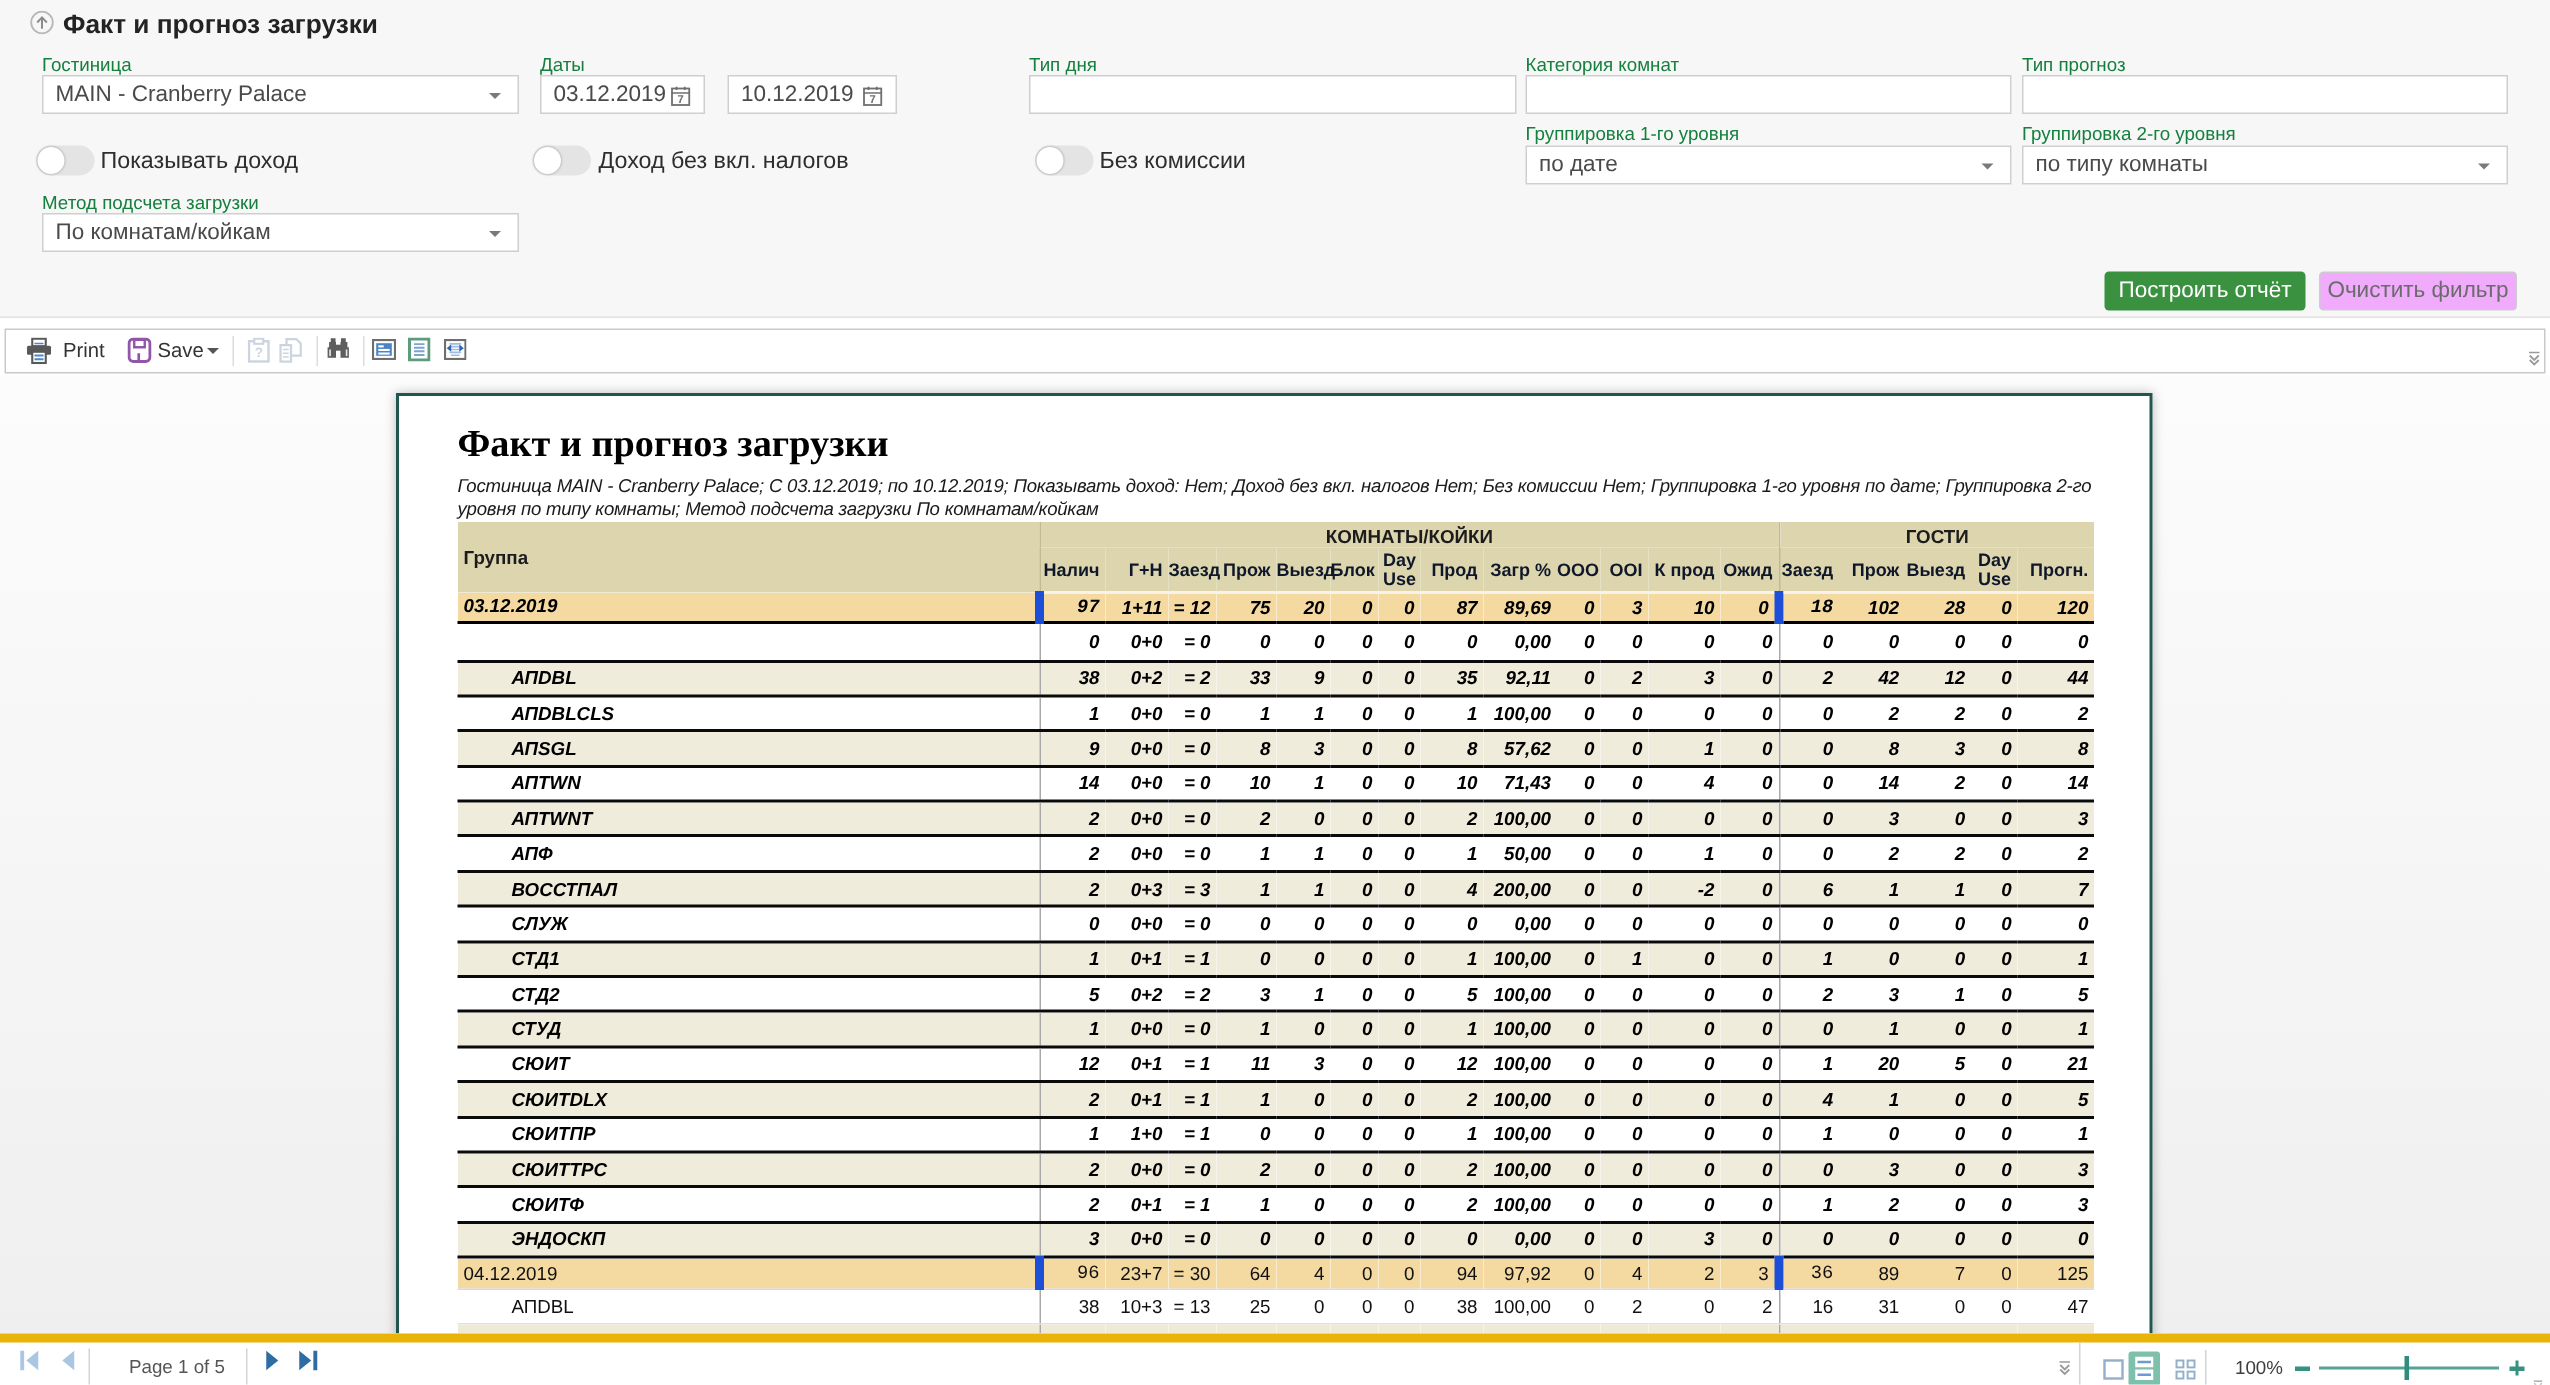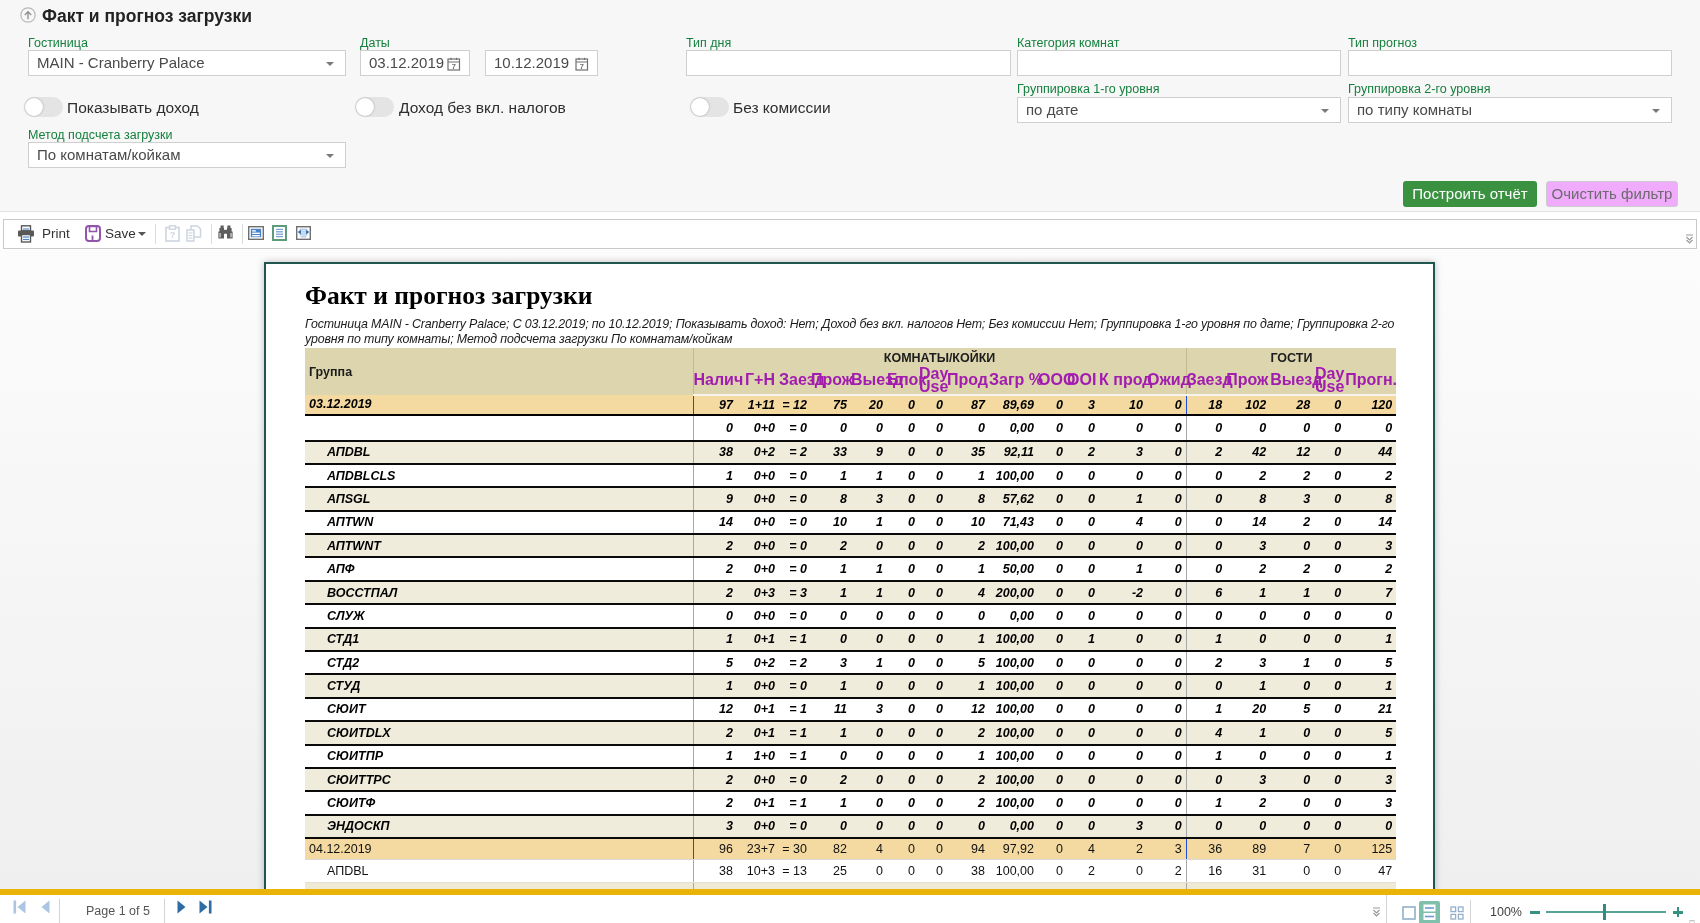--- a/index.html
+++ b/index.html
@@ -27,40 +27,40 @@
 #paper{position:absolute;left:264px;top:12px;width:1167px;height:640px;background:#fff;
   border:2px solid #20564e;box-shadow:0 0 7px rgba(0,0,0,0.25);overflow:hidden;}
 #rtitle{position:absolute;left:39px;top:17px;font-family:"Liberation Serif",serif;
   font-weight:bold;font-size:25.5px;color:#000;}
 #rsub{position:absolute;left:39px;top:53px;white-space:nowrap;font-size:12.4px;font-style:italic;
   color:#1a1a1a;line-height:15.4px;letter-spacing:-0.15px;}
 table.rep{position:absolute;left:39px;top:84px;border-collapse:collapse;table-layout:fixed;
   width:1091px;font-family:"Liberation Sans",sans-serif;}
 table.rep td{padding:0;overflow:hidden;white-space:nowrap;}
 tr.h1 td{background:#dcd5ae;color:#1c1c1c;font-weight:bold;font-size:12.5px;text-align:center;height:17px;vertical-align:bottom;}
-tr.h2 td{background:#dcd5ae;color:#a21caf;font-weight:bold;font-size:16px;text-align:right;
+tr.h2 td{background:#dcd5ae;color:#0f172a;font-weight:bold;font-size:12px;text-align:right;
   height:29px;padding-right:4px;vertical-align:middle;border-bottom:2px solid #f6f4ea;overflow:visible !important;}
 tr.h2 td.ctr{text-align:center;padding-right:0;line-height:13px;}
 tr.h1 td.grp{background:#dcd5ae;color:#1c1c1c;font-weight:bold;font-size:12.5px;text-align:left !important;
   padding-left:4px !important;vertical-align:middle;}
 tr.dt td{background:#f4daa1;font-weight:bold;font-style:italic;font-size:12.5px;color:#000;
   height:17.5px;border-bottom:2.5px solid #000;}
 tr.r td{font-weight:bold;font-style:italic;font-size:12.5px;color:#000;height:21.4px;
   border-bottom:2px solid #0a0a0a;}
 tr.e td{height:24px;}
 tr.odd td{background:#f0ecdb;}
 tr.dt2 td{background:#f4daa1;font-size:12.5px;color:#111;height:19.5px;border-bottom:1px solid #d9d9d9;}
 tr.last td{font-size:12.5px;color:#111;height:22px;border-bottom:1px solid #e4e0d0;}
 tr.strip td{background:#efead6;height:6px;}
 td.num{text-align:right;padding-right:4px !important;}
 td.name{padding-left:4px !important;}
 td.v1{border-left:1px solid #a8a8a8;}
 tr.h1 td.v1,tr.h2 td.v1{border-left:1px solid #c3ba92;}
-tr.dt td.v1,tr.dt2 td.v1{border-left:1px solid #1d4ed8;}
-.ind{margin-left:18px;}
+tr.dt td.v1,tr.dt2 td.v1{border-left:6px solid #1d4ed8;font-family:Liberation Mono, monospace;}
+.ind{margin-left:32px;}
 
 #bbar{left:0;top:889px;width:1700px;height:34px;background:#fff;border-top:6px solid #eab308;}
 .bsep{position:absolute;top:4px;width:1px;height:25px;background:#d4d4d4;}
 .btext{position:absolute;font-size:12.5px;color:#555;}
 </style></head><body>
 
 <div id="fpanel" class="abs">
 <svg class="abs" style="left:20px;top:7px" width="16" height="16" viewBox="0 0 16 16">
       <circle cx="8" cy="8" r="7.2" fill="none" stroke="#b7b7b7" stroke-width="1.2"></circle>
       <path d="M8 12.2 V5.4 M4.8 8 L8 4.6 L11.2 8" fill="none" stroke="#8b8b8b" stroke-width="1.3"></path>
@@ -638,21 +638,21 @@
             <td class="num">0</td>
             <td class="num">0</td>
             <td class="num">0</td>
             <td class="num">0</td>
           </tr>
           <tr class="dt2">
             <td class="name">04.12.2019</td>
             <td class="num v1">96</td>
             <td class="num">23+7</td>
             <td class="num">= 30</td>
-            <td class="num">82</td>
+            <td class="num">64</td>
             <td class="num">4</td>
             <td class="num">0</td>
             <td class="num">0</td>
             <td class="num">94</td>
             <td class="num">97,92</td>
             <td class="num">0</td>
             <td class="num">4</td>
             <td class="num">2</td>
             <td class="num">3</td>
             <td class="num v1">36</td>

